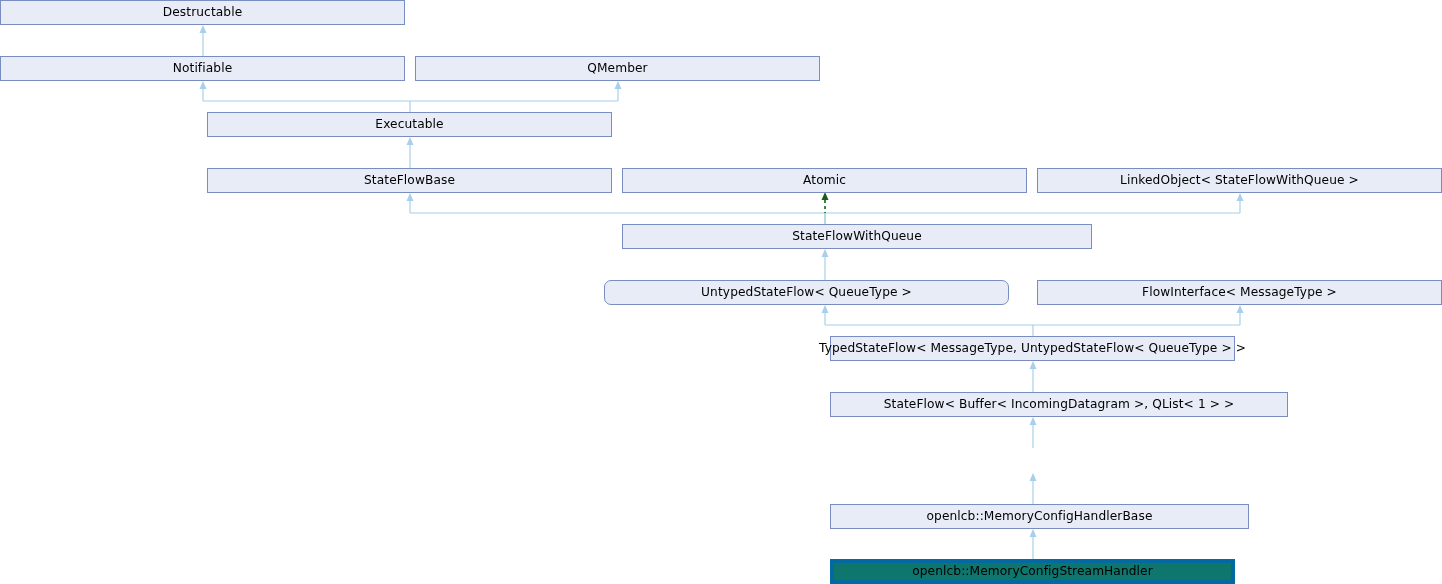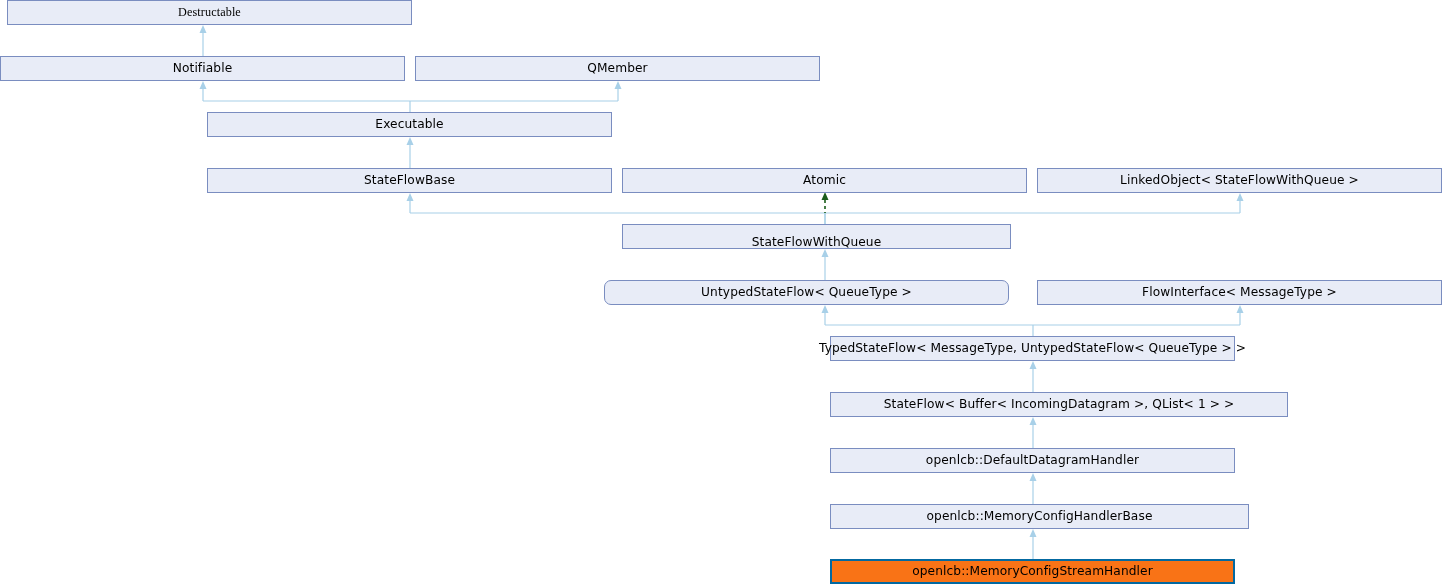--- a/index.html
+++ b/index.html
@@ -34,22 +34,22 @@
     align-items: center;
     justify-content: center;
     font-size: 12.2px;
     line-height: 1;
     color: #000000;
     letter-spacing: 0.1px;
     white-space: nowrap;
     z-index: 2;
   }
   .node.current {
-    background: #f97316;
-    border: 2px solid #0369a1;
+    background: #0f766e;
+    border: 4px solid #0369a1;
   }
 </style>
 </head>
 <body>
 
 <div id="diagram">
   <svg id="edges" width="1442" height="584" viewBox="0 0 1442 584">
       <g>
         <line x1="203" y1="56" x2="203" y2="33" stroke="#a8d0e8" stroke-width="1.2"></line>
         <path d="M 203 25 L 199.5 33 L 206.5 33 Z" fill="#a8d0e8"></path>
@@ -99,58 +99,55 @@
       </g>
       <g>
         <line x1="1033" y1="504" x2="1033" y2="481" stroke="#a8d0e8" stroke-width="1.2"></line>
         <path d="M 1033 473 L 1029.5 481 L 1036.5 481 Z" fill="#a8d0e8"></path>
       </g>
       <g>
         <line x1="1033" y1="559" x2="1033" y2="537" stroke="#a8d0e8" stroke-width="1.2"></line>
         <path d="M 1033 529 L 1029.5 537 L 1036.5 537 Z" fill="#a8d0e8"></path>
       </g>
     </svg>
-<div class="node" style="left: 7px; top: 0px; width: 405px; height: 25px; font-family: Liberation Serif, serif;">
+<div class="node" style="left: 0px; top: 0px; width: 405px; height: 25px;">
       <span>Destructable</span>
     </div>
     <div class="node" style="left: 0px; top: 56px; width: 405px; height: 25px;">
       <span>Notifiable</span>
     </div>
     <div class="node" style="left: 415px; top: 56px; width: 405px; height: 25px;">
       <span>QMember</span>
     </div>
     <div class="node" style="left: 207px; top: 112px; width: 405px; height: 25px;">
       <span>Executable</span>
     </div>
     <div class="node" style="left: 207px; top: 168px; width: 405px; height: 25px;">
       <span>StateFlowBase</span>
     </div>
     <div class="node" style="left: 622px; top: 168px; width: 405px; height: 25px;">
       <span>Atomic</span>
     </div>
     <div class="node" style="left: 1037px; top: 168px; width: 405px; height: 25px;">
       <span>LinkedObject&lt; StateFlowWithQueue &gt;</span>
     </div>
-    <div class="node" style="left: 622px; top: 224px; width: 389px; height: 25px; align-items: flex-end;">
+    <div class="node" style="left: 622px; top: 224px; width: 470px; height: 25px;">
       <span>StateFlowWithQueue</span>
     </div>
     <div class="node" style="left: 604px; top: 280px; width: 405px; height: 25px; border-radius: 7px;">
       <span>UntypedStateFlow&lt; QueueType &gt;</span>
     </div>
     <div class="node" style="left: 1037px; top: 280px; width: 405px; height: 25px;">
       <span>FlowInterface&lt; MessageType &gt;</span>
     </div>
     <div class="node" style="left: 830px; top: 336px; width: 405px; height: 25px; align-items: center;">
       <span>TypedStateFlow&lt; MessageType, UntypedStateFlow&lt; QueueType &gt; &gt;</span>
     </div>
     <div class="node" style="left: 830px; top: 392px; width: 458px; height: 25px;">
       <span>StateFlow&lt; Buffer&lt; IncomingDatagram &gt;, QList&lt; 1 &gt; &gt;</span>
     </div>
-    <div class="node" style="left: 830px; top: 448px; width: 405px; height: 25px;">
-      <span>openlcb::DefaultDatagramHandler</span>
-    </div>
     <div class="node" style="left: 830px; top: 504px; width: 419px; height: 25px;">
       <span>openlcb::MemoryConfigHandlerBase</span>
     </div>
     <div class="node current" style="left: 830px; top: 559px; width: 405px; height: 25px;">
       <span>openlcb::MemoryConfigStreamHandler</span>
     </div>
   </div>
 
 </body></html>

